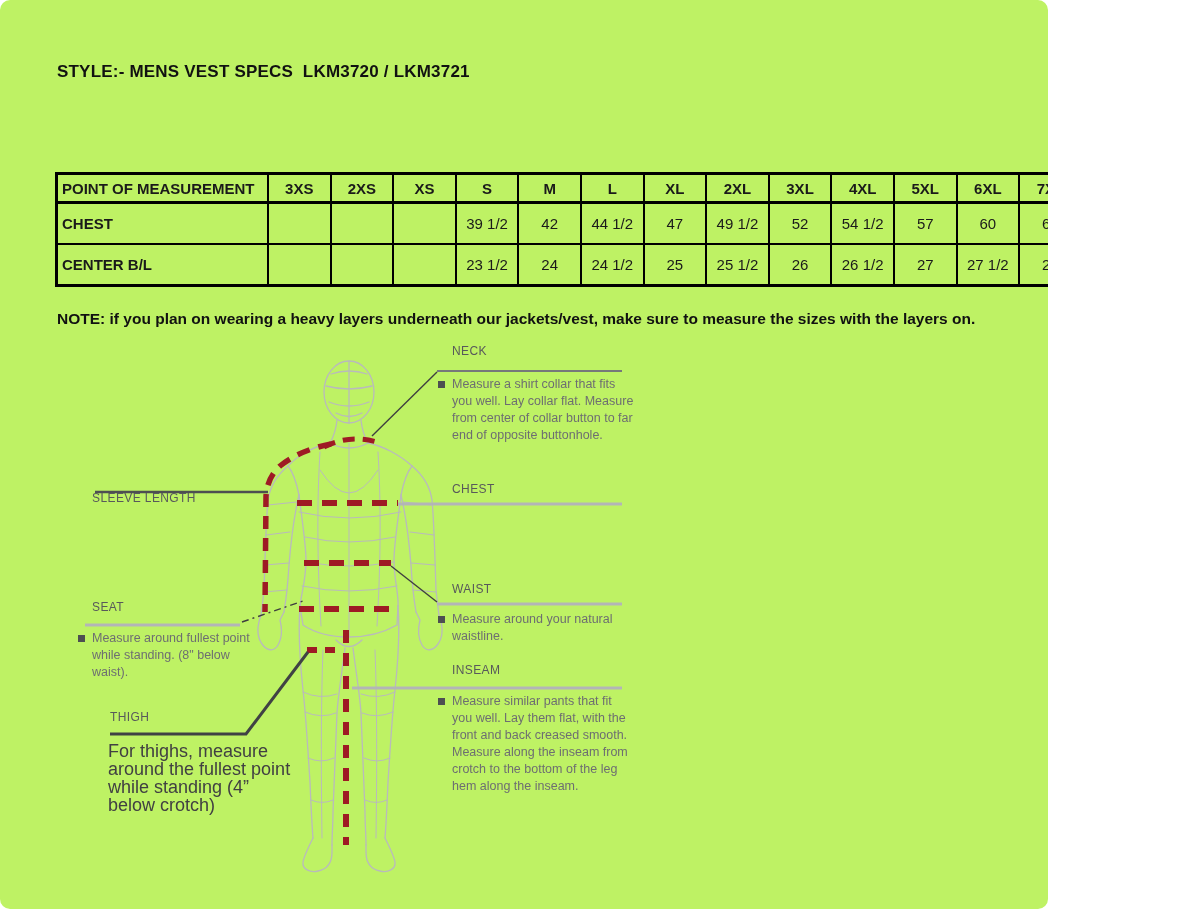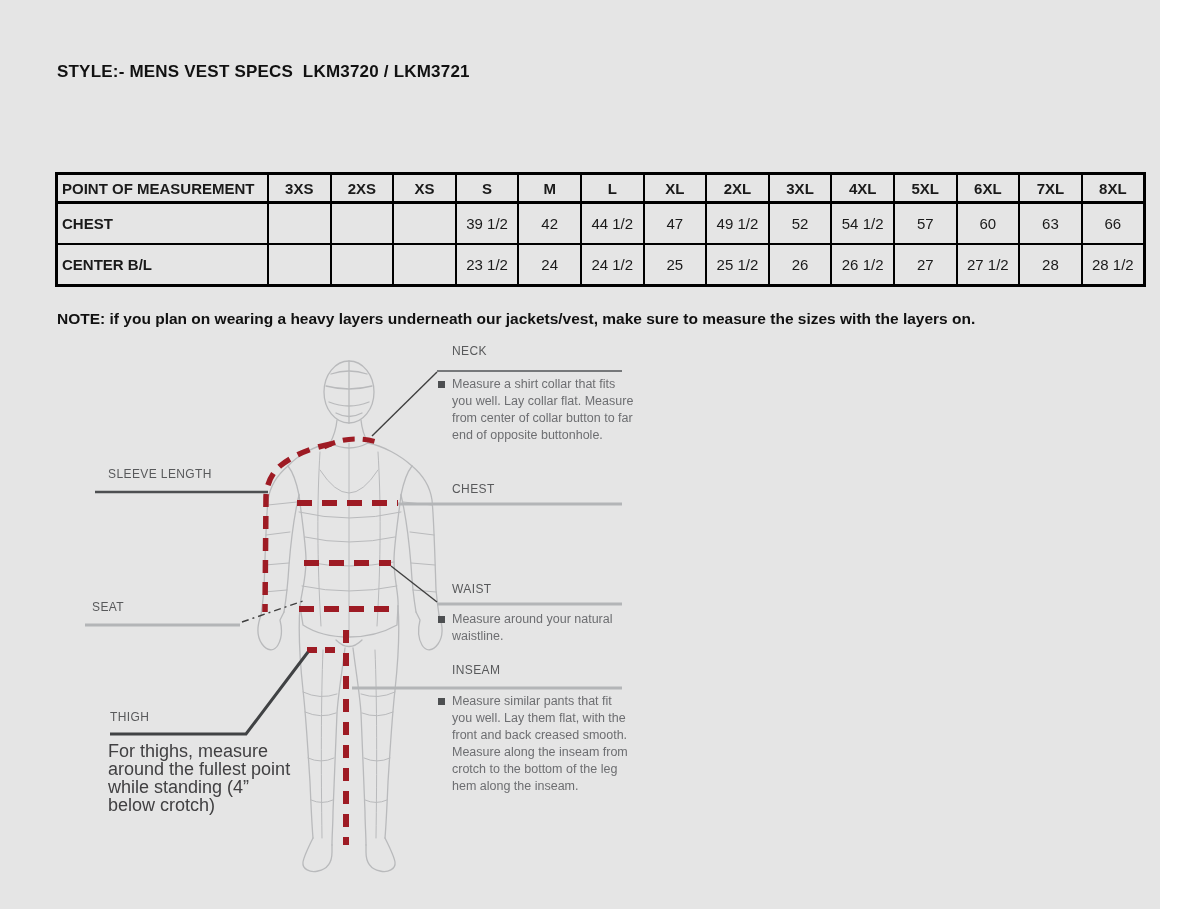--- a/index.html
+++ b/index.html
@@ -1,18 +1,18 @@
 <!DOCTYPE html>
 <html><head>
 <meta charset="utf-8">
 <style>
   html,body{margin:0;padding:0;background:#ffffff;}
   #page{
-    position:relative;width:1160px;height:909px;background:#e5e5e5;overflow:hidden;
-    font-family:"Liberation Sans", sans-serif;color:#1a1a1a;
+    position:relative;width:1048px;height:909px;background:#bef264;overflow:hidden;
+    font-family:"Liberation Sans", sans-serif;color:#1a1a1a;border-radius:10px;
   }
   .doc-title{
     position:absolute;left:57px;top:62px;font-size:17px;font-weight:bold;
     letter-spacing:0.2px;white-space:pre;color:#111;
   }
   table.size-chart{
     position:absolute;left:55px;top:172px;width:1091px;
     border-collapse:collapse;table-layout:fixed;border:3px solid #000;
   }
   table.size-chart th, table.size-chart td{
@@ -203,31 +203,35 @@
       <path d="M110,734 H246 L308,652" stroke="#404244" stroke-width="3"></path>
     </g>
   </svg>
 
   <div class="m-head" style="left:452px;top:344px;">NECK</div>
   <div class="m-para" style="left:438px;top:376px;width:196px;">
     <span class="sq"></span>
     <span class="ptext">Measure a shirt collar that fits you well. Lay collar flat. Measure from center of collar button to far end of opposite buttonhole.</span>
   </div>
 
-  <div class="m-head" style="left:92px;top:467px;margin-left:16px;">SLEEVE LENGTH</div>
+  <div class="m-head" style="left:92px;top:491px;">SLEEVE LENGTH</div>
 
   <div class="m-head" style="left:452px;top:482px;">CHEST</div>
 
   <div class="m-head" style="left:452px;top:582px;">WAIST</div>
   <div class="m-para" style="left:438px;top:611px;width:196px;">
     <span class="sq"></span>
     <span class="ptext">Measure around your natural waistline.</span>
   </div>
 
   <div class="m-head" style="left:92px;top:600px;">SEAT</div>
+  <div class="m-para" style="left:78px;top:630px;width:190px;">
+    <span class="sq"></span>
+    <span class="ptext">Measure around fullest point while standing. (8" below waist).</span>
+  </div>
 
   <div class="m-head" style="left:452px;top:663px;">INSEAM</div>
   <div class="m-para" style="left:438px;top:693px;width:196px;">
     <span class="sq"></span>
     <span class="ptext">Measure similar pants that fit you well. Lay them flat, with the front and back creased smooth. Measure along the inseam from crotch to the bottom of the leg hem along the inseam.</span>
   </div>
 
   <div class="m-head" style="left:110px;top:710px;">THIGH</div>
   <div class="thigh-para" style="left:108px;top:742px;width:185px;">For thighs, measure around the fullest point while standing (4” below crotch)</div>
 

